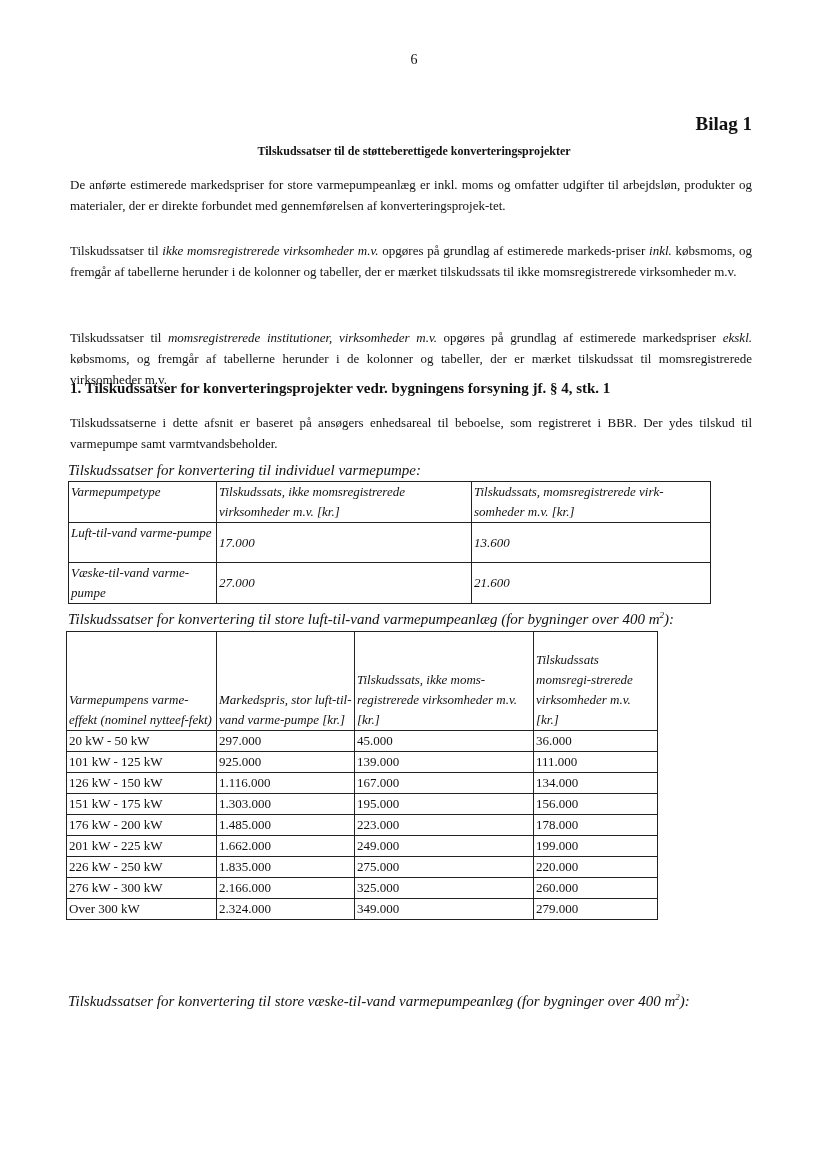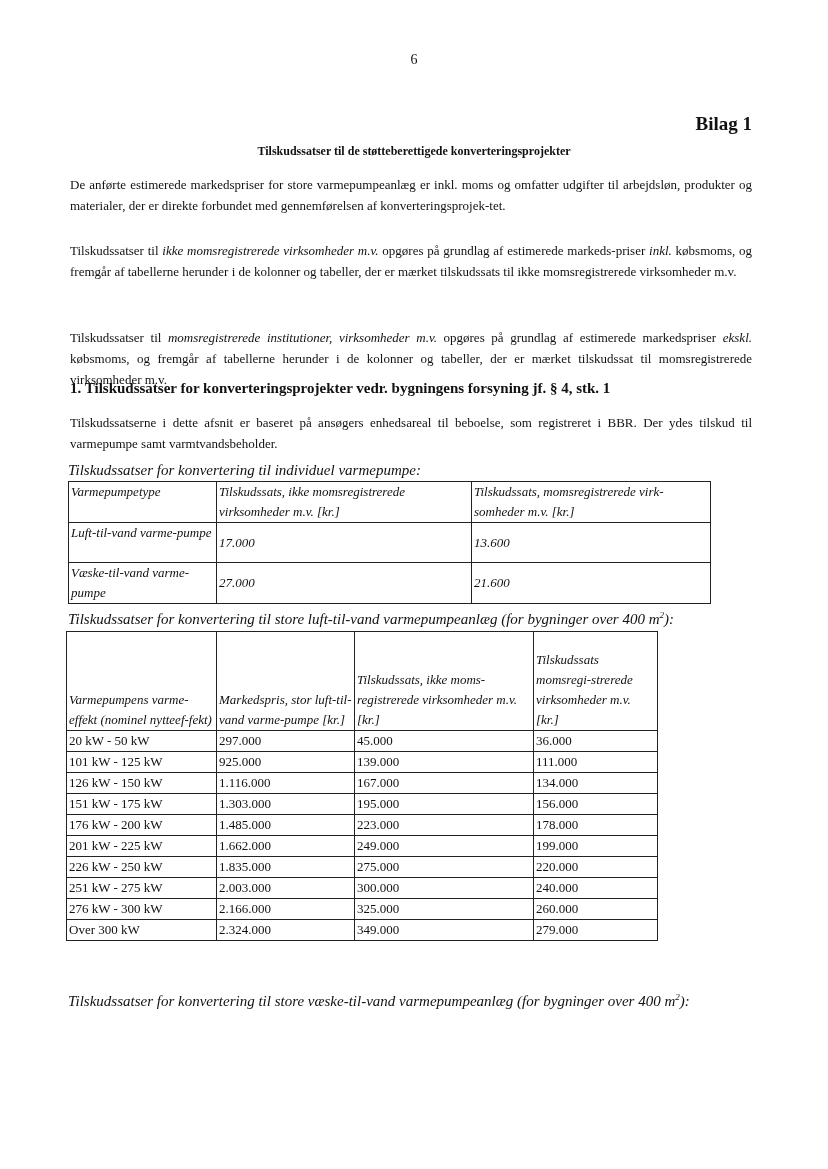--- a/index.html
+++ b/index.html
@@ -115,26 +115,20 @@
         <td>249.000</td>
         <td>199.000</td>
       </tr>
       <tr>
         <td>226 kW - 250 kW</td>
         <td>1.835.000</td>
         <td>275.000</td>
         <td>220.000</td>
       </tr>
       <tr>
-        <td>251 kW - 275 kW</td>
-        <td>2.003.000</td>
-        <td>300.000</td>
-        <td>240.000</td>
-      </tr>
-      <tr>
         <td>276 kW - 300 kW</td>
         <td>2.166.000</td>
         <td>325.000</td>
         <td>260.000</td>
       </tr>
       <tr>
         <td>Over 300 kW</td>
         <td>2.324.000</td>
         <td>349.000</td>
         <td>279.000</td>

